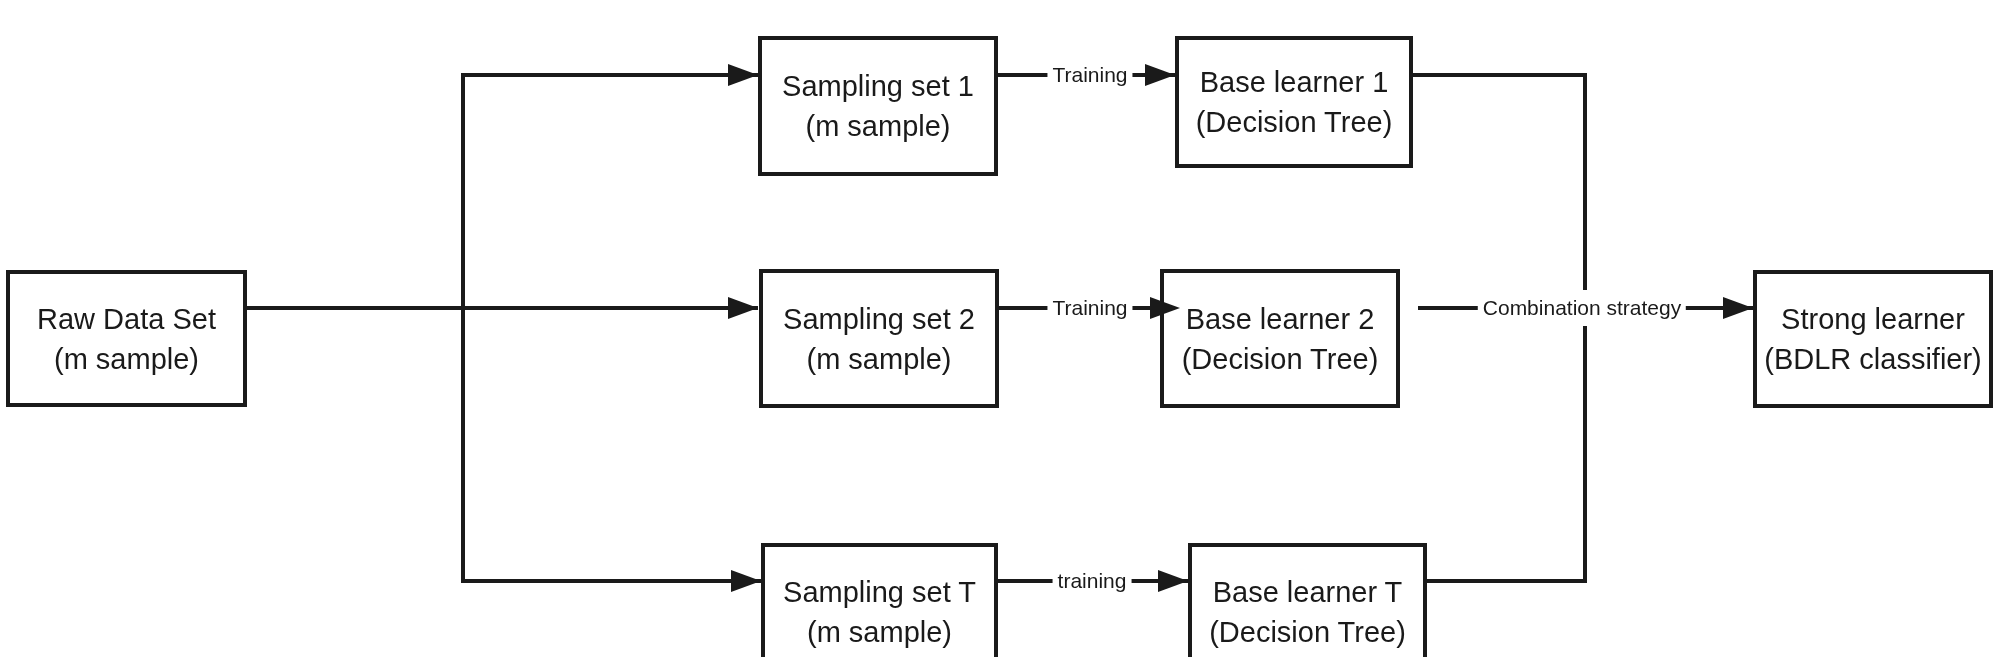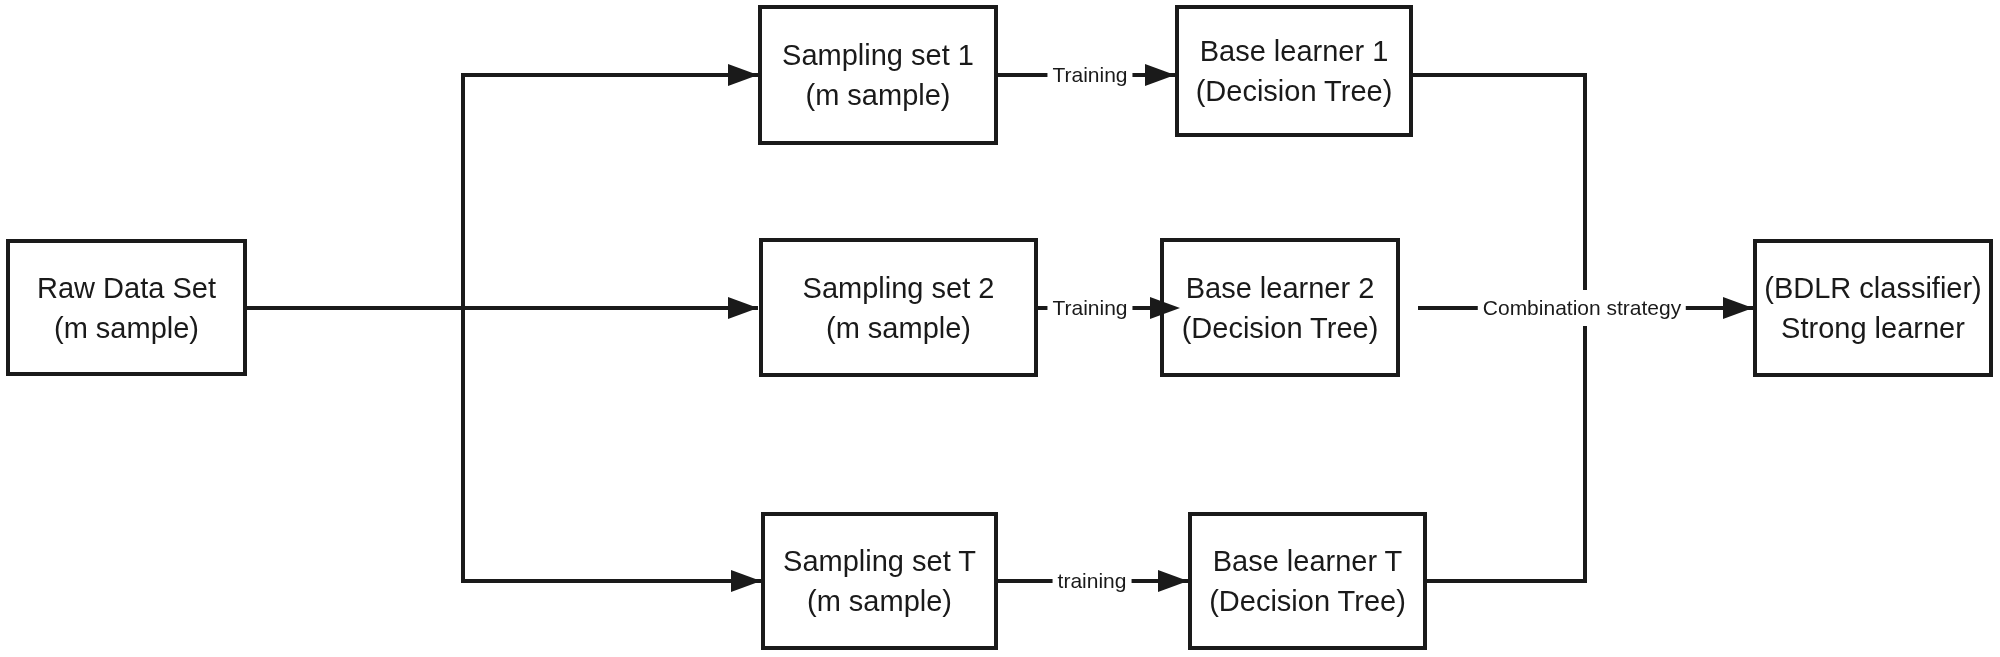--- a/index.html
+++ b/index.html
@@ -30,20 +30,21 @@
   .node{
     position:absolute;z-index:2;
     box-sizing:border-box;
     background:var(--bg);
     border:4px solid var(--line);
     display:flex;flex-direction:column;
     align-items:center;justify-content:center;
     text-align:center;
     font-size:29px;line-height:40px;
     white-space:nowrap;
+    margin-top:31px;
   }
   
   .elabel{
     position:absolute;z-index:2;
     transform:translate(-50%,-50%);
     background:var(--bg);
     padding:2px 5px;
     font-size:21px;line-height:32px;
     white-space:nowrap;
   }
@@ -81,21 +82,21 @@
   <div class="node" style="left:6px;top:239px;width:241px;height:137px">
     <span>Raw Data Set</span>
     <span>(m sample)</span>
   </div>
 
   <div class="node" style="left:758px;top:5px;width:240px;height:140px">
     <span>Sampling set 1</span>
     <span>(m sample)</span>
   </div>
 
-  <div class="node" style="left:759px;top:238px;width:279px;height:139px">
+  <div class="node" style="left:759px;top:238px;width:240px;height:139px">
     <span>Sampling set 2</span>
     <span>(m sample)</span>
   </div>
 
   <div class="node" style="left:761px;top:512px;width:237px;height:138px">
     <span>Sampling set T</span>
     <span>(m sample)</span>
   </div>
 
   <div class="node" style="left:1175px;top:5px;width:238px;height:132px">
@@ -107,17 +108,17 @@
     <span>Base learner 2</span>
     <span>(Decision Tree)</span>
   </div>
 
   <div class="node" style="left:1188px;top:512px;width:239px;height:138px">
     <span>Base learner T</span>
     <span>(Decision Tree)</span>
   </div>
 
   <div class="node" style="left:1753px;top:239px;width:240px;height:138px">
+    <span>Strong learner</span>
     <span>(BDLR classifier)</span>
-    <span>Strong learner</span>
   </div>
 
 </div>
 
 </body></html>

